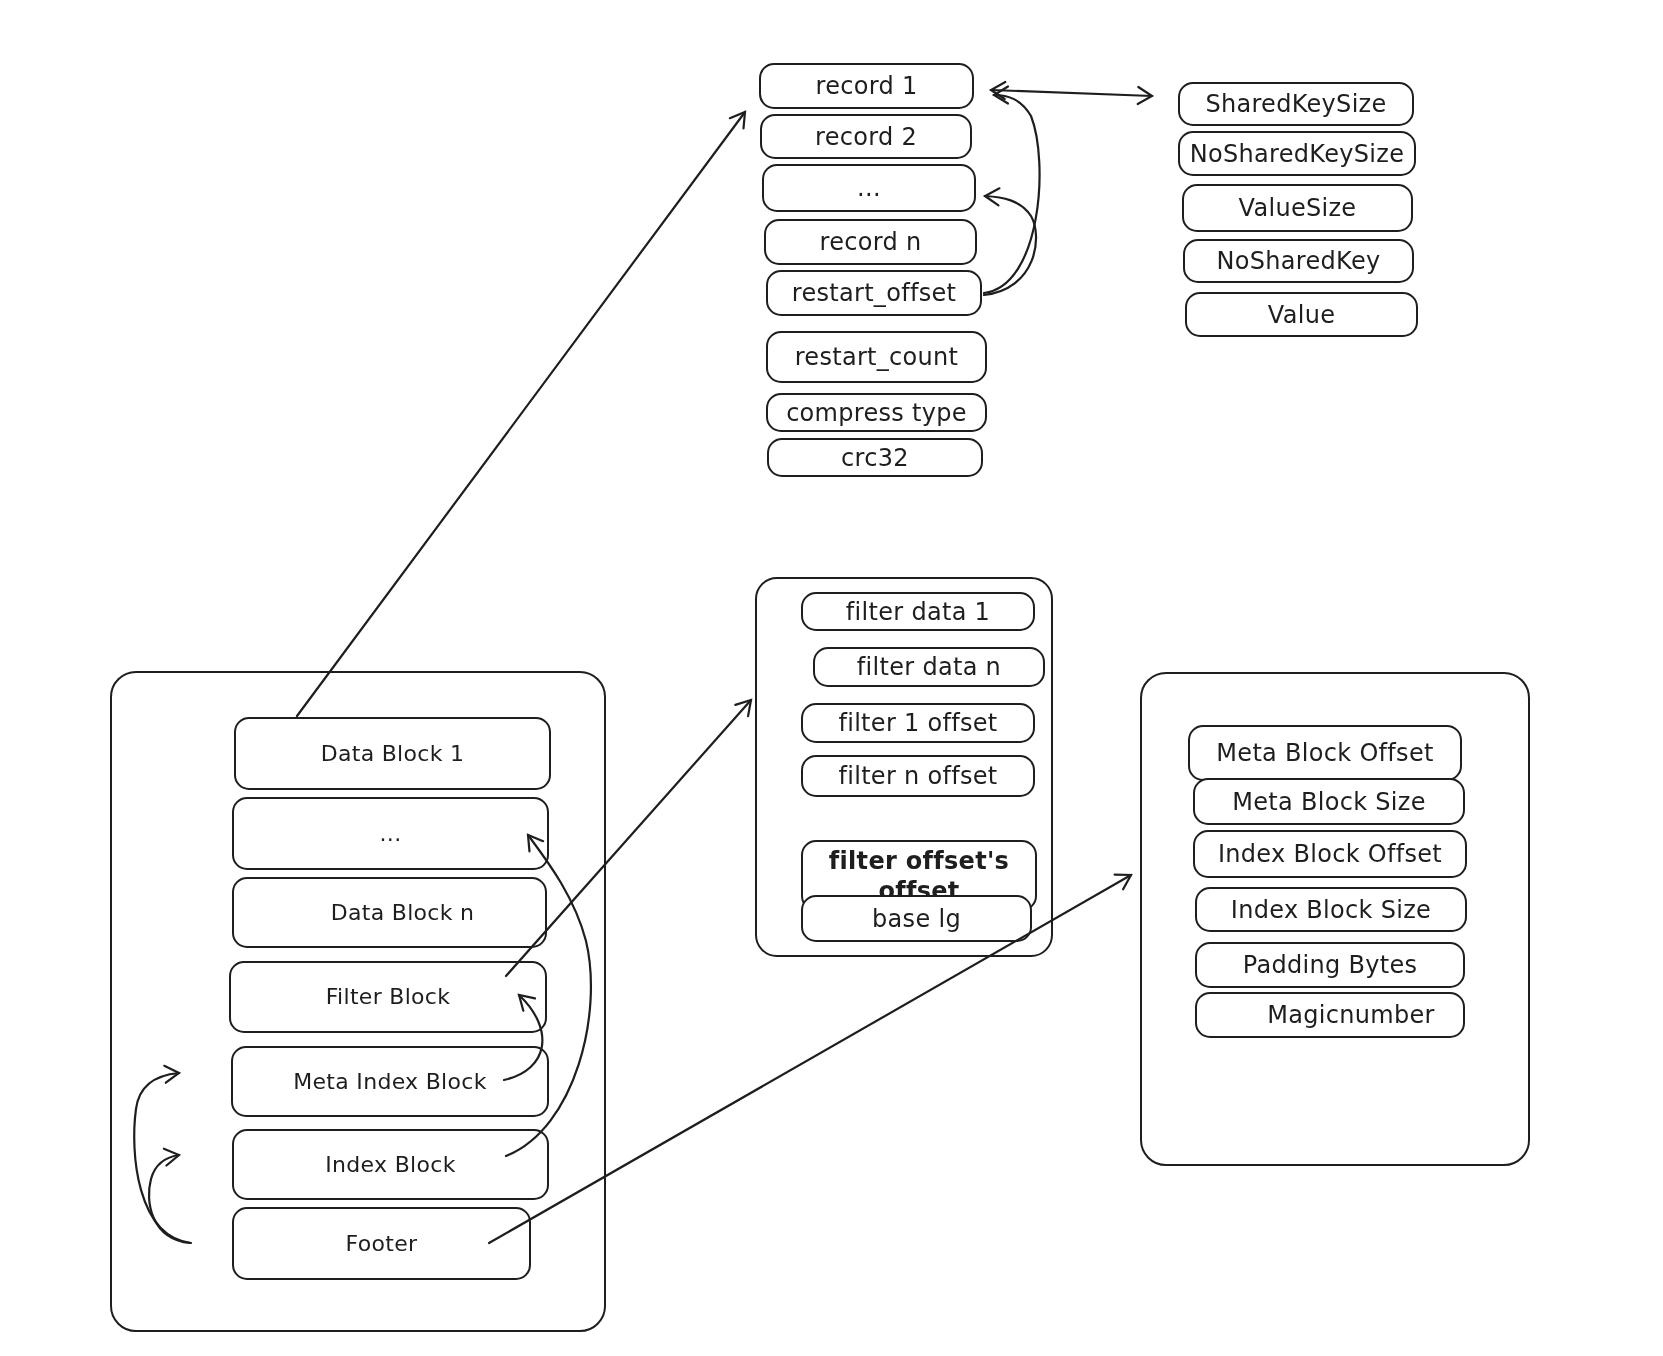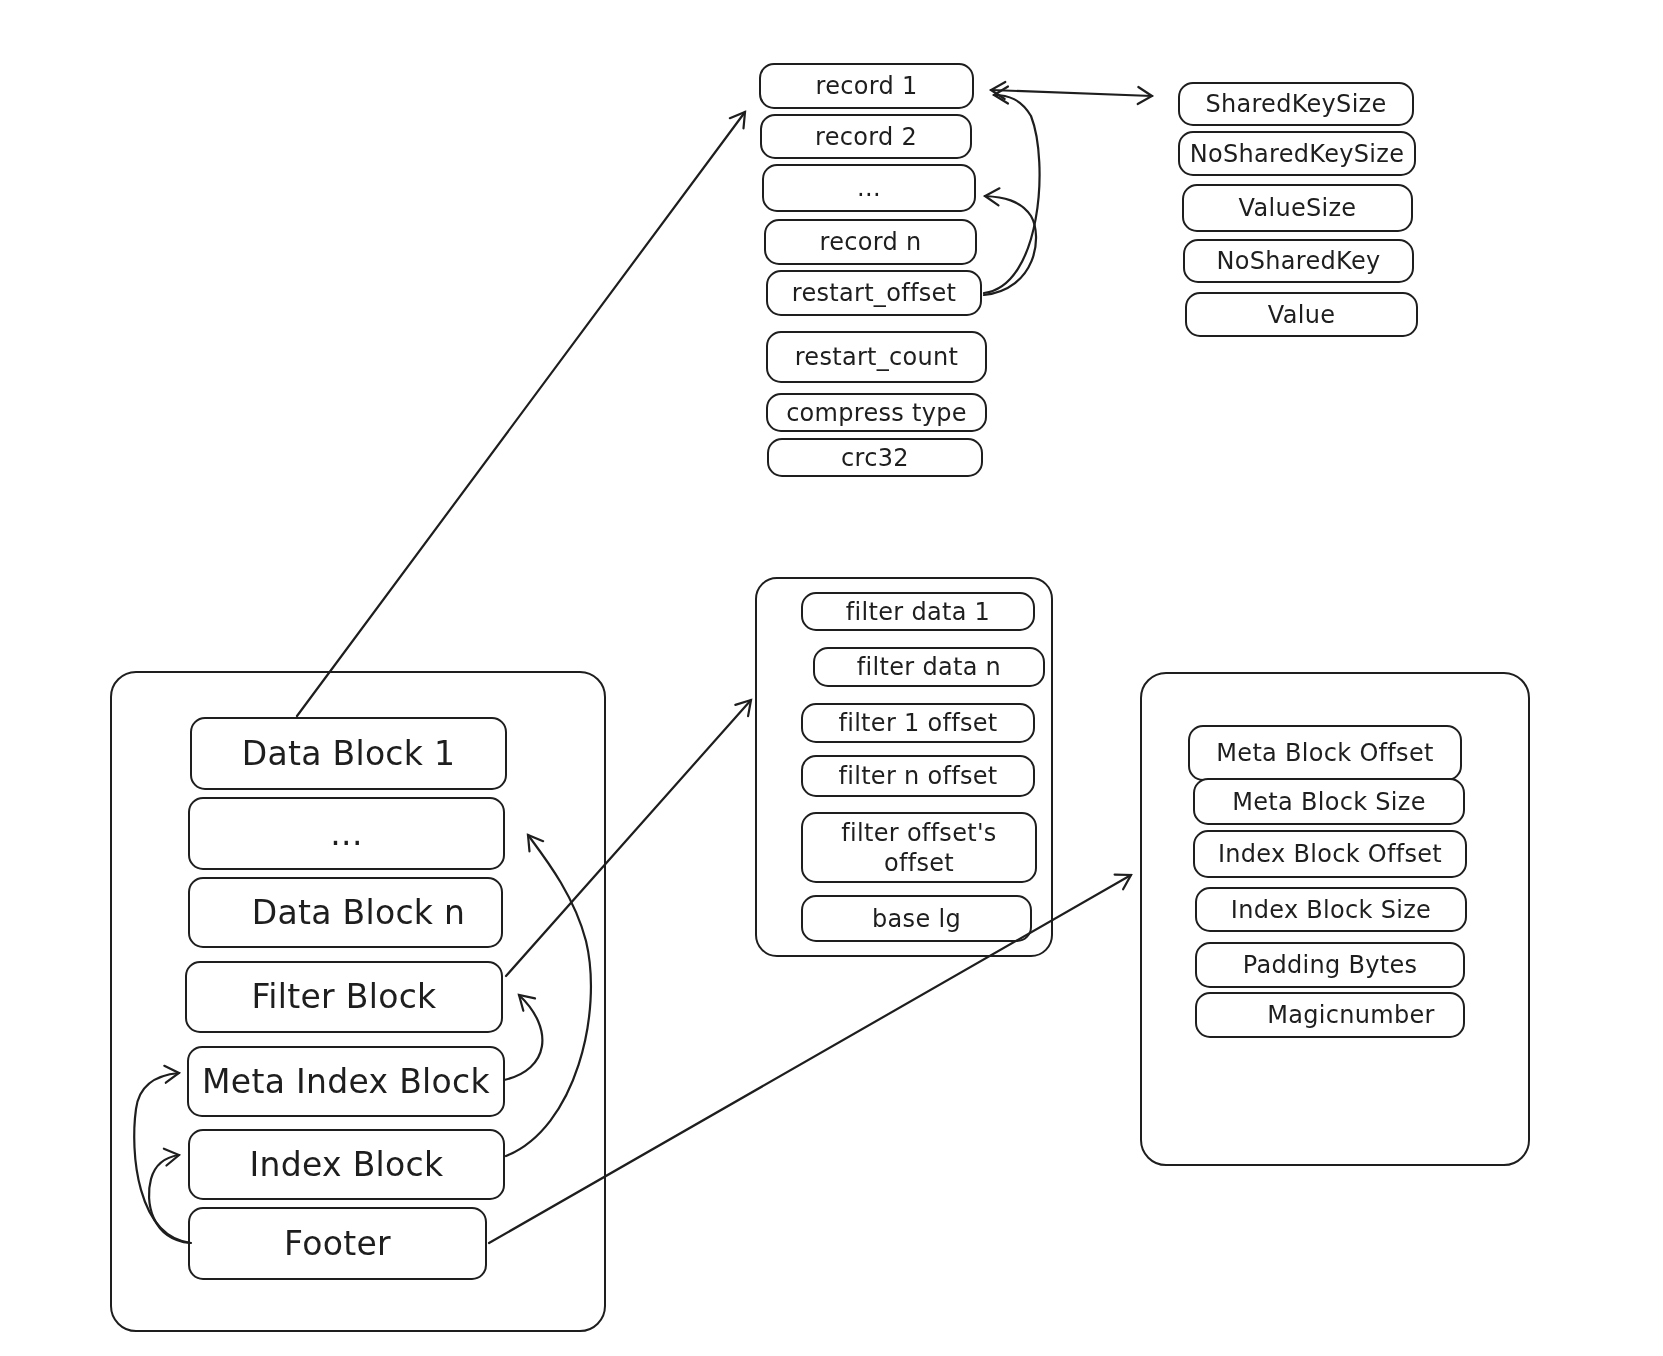--- a/index.html
+++ b/index.html
@@ -7,21 +7,21 @@
     width:1663px;height:1356px;position:relative;overflow:hidden;
     font-family:"DejaVu Sans", sans-serif;color:#1e1e1e;
   }
   .canvas{position:absolute;left:0;top:0;width:1663px;height:1356px;background:#ffffff;}
   .box{
     position:absolute;box-sizing:border-box;
     border:2.2px solid #1e1e1e;border-radius:15px;background:#ffffff;
     display:flex;align-items:center;justify-content:center;text-align:center;
     font-size:24px;line-height:1.25;padding:0 6px;letter-spacing:0.3px;
   }
-  .box.big{font-size:33px;}
+  .box.big{font-size:22px;margin-left:44px;}
   .container{
     position:absolute;box-sizing:border-box;
     border:2.2px solid #1e1e1e;border-radius:26px;background:#ffffff;
   }
   svg.arrows{position:absolute;left:0;top:0;pointer-events:none;}
   svg.arrows path{fill:none;stroke:#1e1e1e;stroke-width:2.2;stroke-linecap:round;}
 </style>
 </head>
 <body>
 
@@ -51,21 +51,21 @@
   <div class="box big" style="left:188px;top:877px;width:315px;height:71px;padding-left:32px;">Data Block n</div>
   <div class="box big" style="left:185px;top:961px;width:318px;height:72px;">Filter Block</div>
   <div class="box big" style="left:187px;top:1046px;width:318px;height:71px;">Meta Index Block</div>
   <div class="box big" style="left:188px;top:1129px;width:317px;height:71px;">Index Block</div>
   <div class="box big" style="left:188px;top:1207px;width:299px;height:73px;">Footer</div>
 
   <div class="box" style="left:801px;top:592px;width:234px;height:39px;">filter data 1</div>
   <div class="box" style="left:803px;top:647px;width:232px;height:40px;margin-left:10px;">filter data n</div>
   <div class="box" style="left:801px;top:703px;width:234px;height:40px;">filter 1 offset</div>
   <div class="box" style="left:801px;top:755px;width:234px;height:42px;">filter n offset</div>
-  <div class="box" style="left:801px;top:812px;width:236px;height:71px;">filter offset's offset</div>
+  <div class="box" style="left:801px;top:840px;width:236px;height:71px;font-weight:bold;">filter offset's offset</div>
   <div class="box" style="left:801px;top:895px;width:231px;height:47px;">base lg</div>
 
   <div class="box" style="left:1188px;top:725px;width:274px;height:56px;">Meta Block Offset</div>
   <div class="box" style="left:1193px;top:778px;width:272px;height:47px;">Meta Block Size</div>
   <div class="box" style="left:1193px;top:830px;width:274px;height:48px;">Index Block Offset</div>
   <div class="box" style="left:1195px;top:887px;width:272px;height:45px;">Index Block Size</div>
   <div class="box" style="left:1195px;top:942px;width:270px;height:46px;">Padding Bytes</div>
   <div class="box" style="left:1195px;top:992px;width:270px;height:46px;padding-left:48px;">Magicnumber</div>
 
   <svg class="arrows" width="1663" height="1356" viewBox="0 0 1663 1356">

